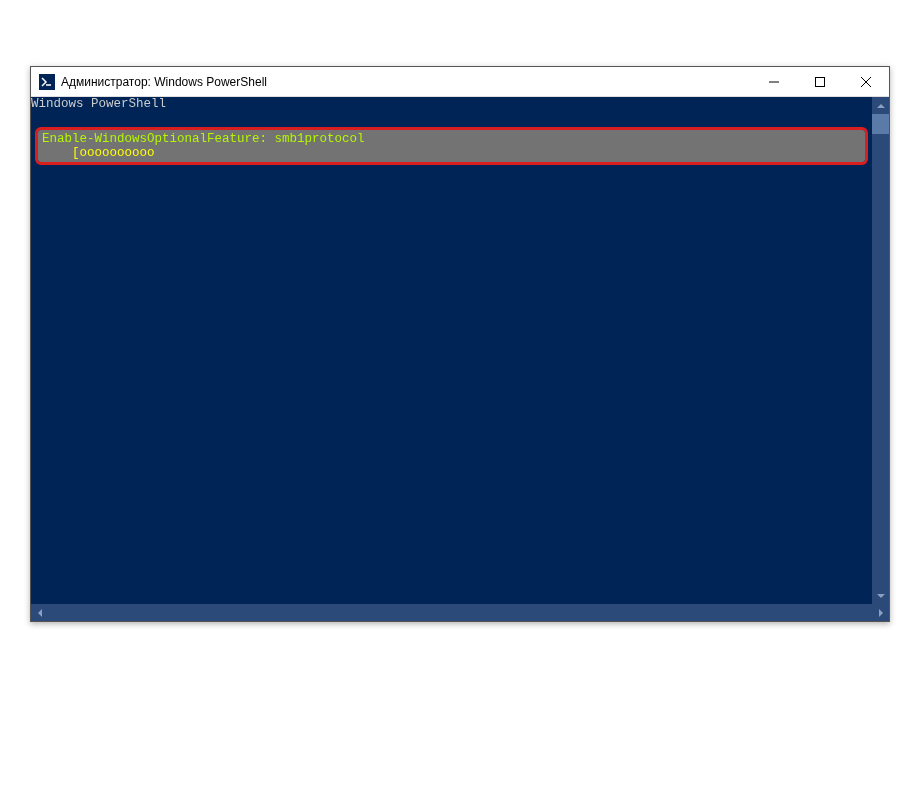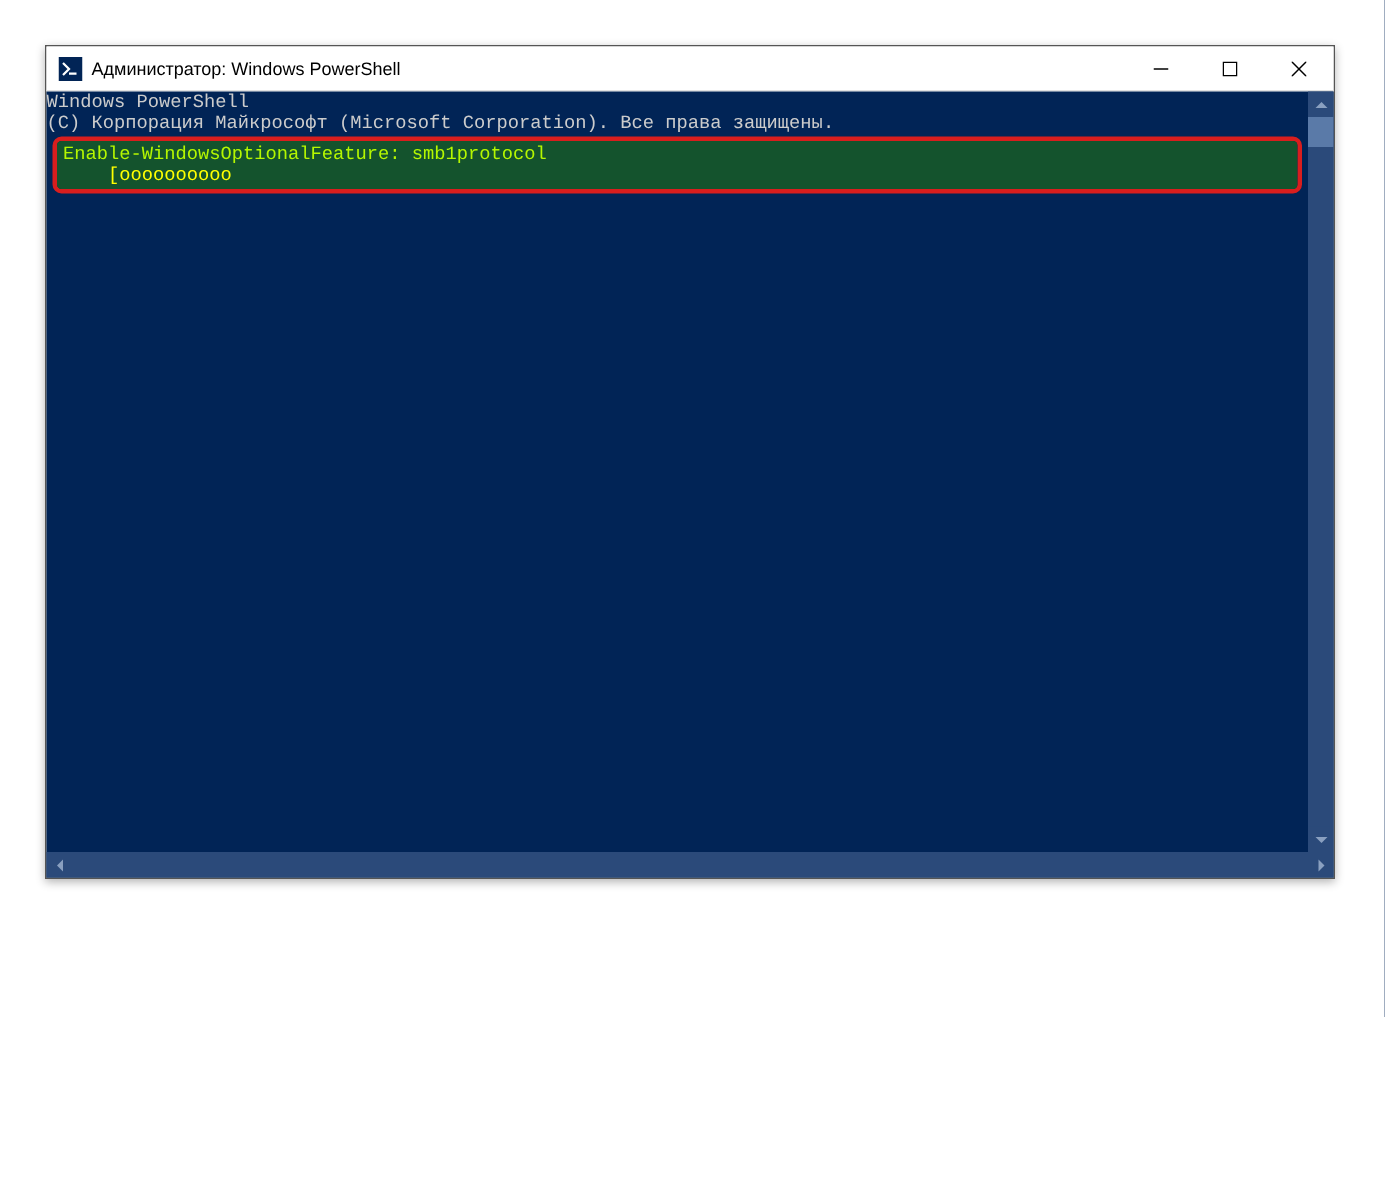--- a/index.html
+++ b/index.html
@@ -21,20 +21,21 @@
       padding: 30px 20px 20px 30px;
     }
     .window {
       width: 860px;
       height: 556px;
       background: #ffffff;
       border: 1px solid #555;
       box-shadow: 0 2px 6px rgba(0,0,0,0.3);
       display: flex;
       flex-direction: column;
+      margin-top: 36px;
     }
     .titlebar {
       height: 30px;
       background: #ffffff;
       display: flex;
       align-items: center;
       border-bottom: 1px solid #e0e0e0;
     }
     .titlebar-icon {
       width: 16px;
@@ -96,21 +97,21 @@
       position: absolute;
       left: 4px;
       right: 4px;
       top: 30px;
       border: 3px solid #d81e1e;
       border-radius: 6px;
       padding: 0;
       overflow: hidden;
     }
     .progress-bg {
-      background: #14532d;
+      background: #737373;
       padding: 2px 8px 2px 4px;
     }
     .progress-line {
       white-space: pre;
       font-family: 'Consolas', 'Courier New', monospace;
       font-size: 12.5px;
       line-height: 14px;
       color: #b5f700;
     }
     .progress-bar-line {
@@ -225,21 +226,20 @@
           <svg viewBox="0 0 10 10">
               <line x1="0" y1="0" x2="10" y2="10" stroke="#000" stroke-width="1"></line>
               <line x1="10" y1="0" x2="0" y2="10" stroke="#000" stroke-width="1"></line>
             </svg>
         </div>
       </div>
     </div>
     <div class="console-area">
       <div class="console-content">
         <div class="console-line">Windows PowerShell</div>
-        <div class="console-line">(C) Корпорация Майкрософт (Microsoft Corporation). Все права защищены.</div>
         <div class="progress-highlight">
           <div class="progress-bg">
             <div class="progress-line">Enable-WindowsOptionalFeature: smb1protocol</div>
             <div class="progress-bar-line"><span class="progress-bar-open">    [</span><span class="progress-bar-fill">oooooooooo</span><span style="flex:1">                                                                                                                          </span></div>
           </div>
         </div>
       </div>
       <div class="scrollbar-v">
         <div class="scroll-btn">
             <div class="scroll-arrow up"></div>

